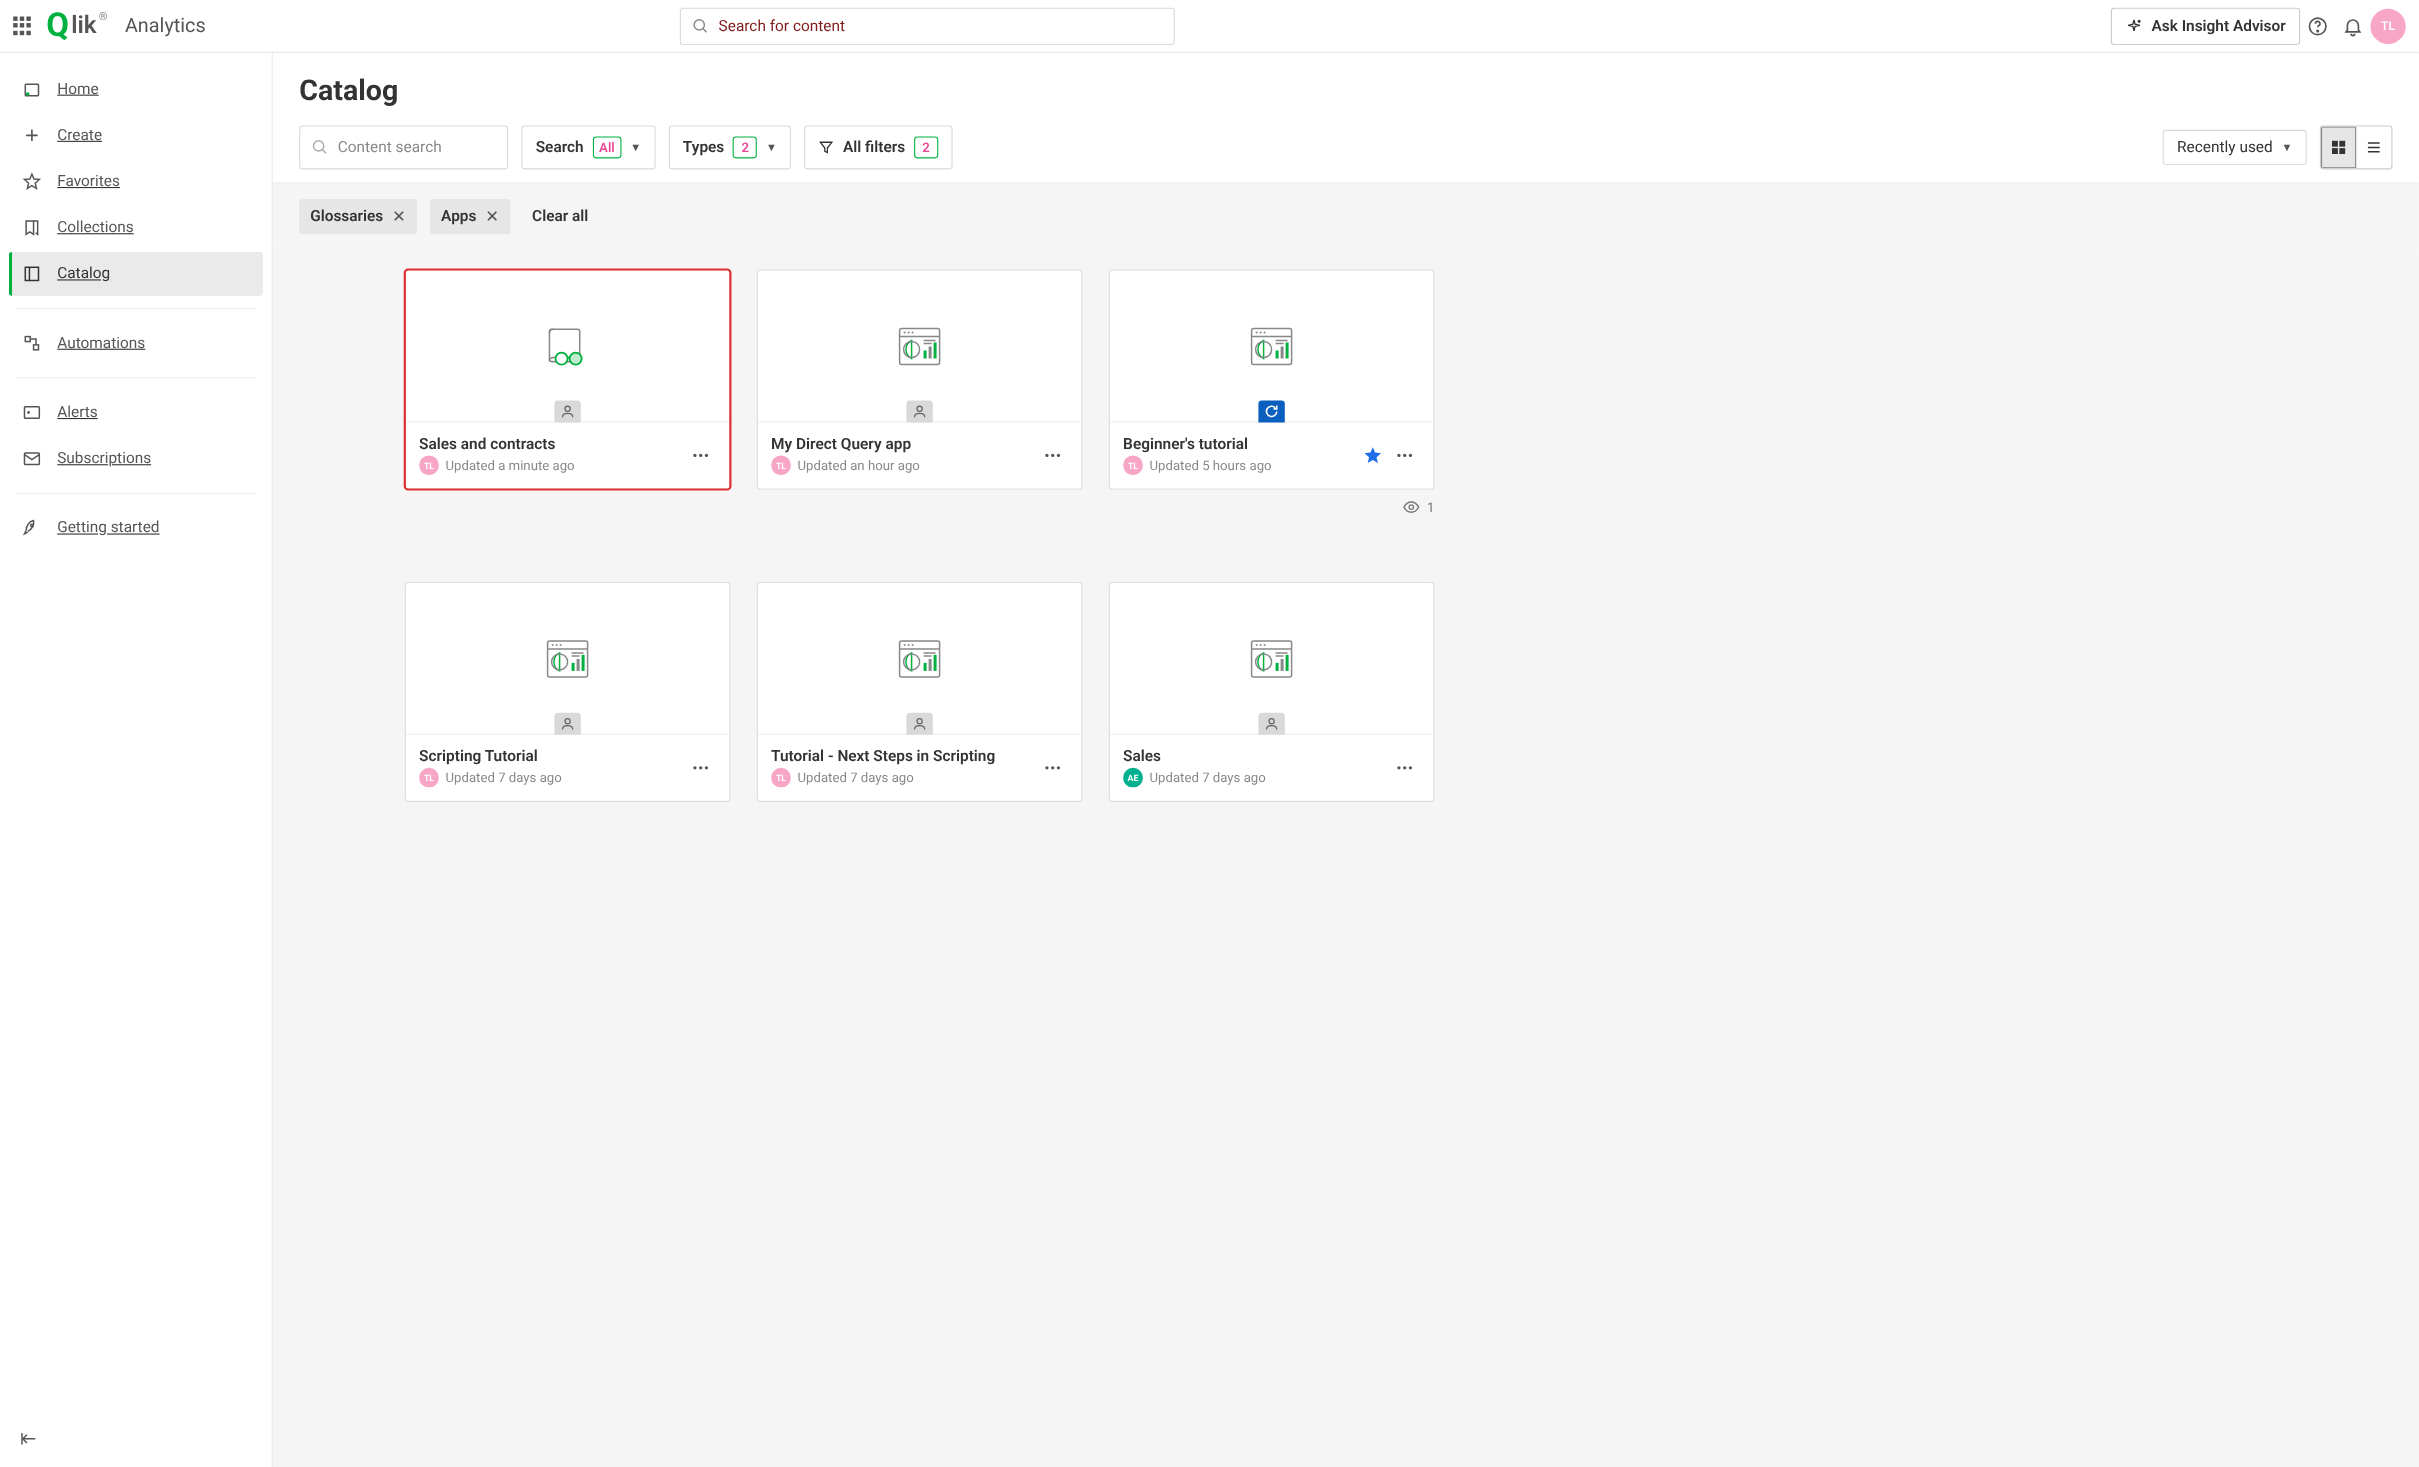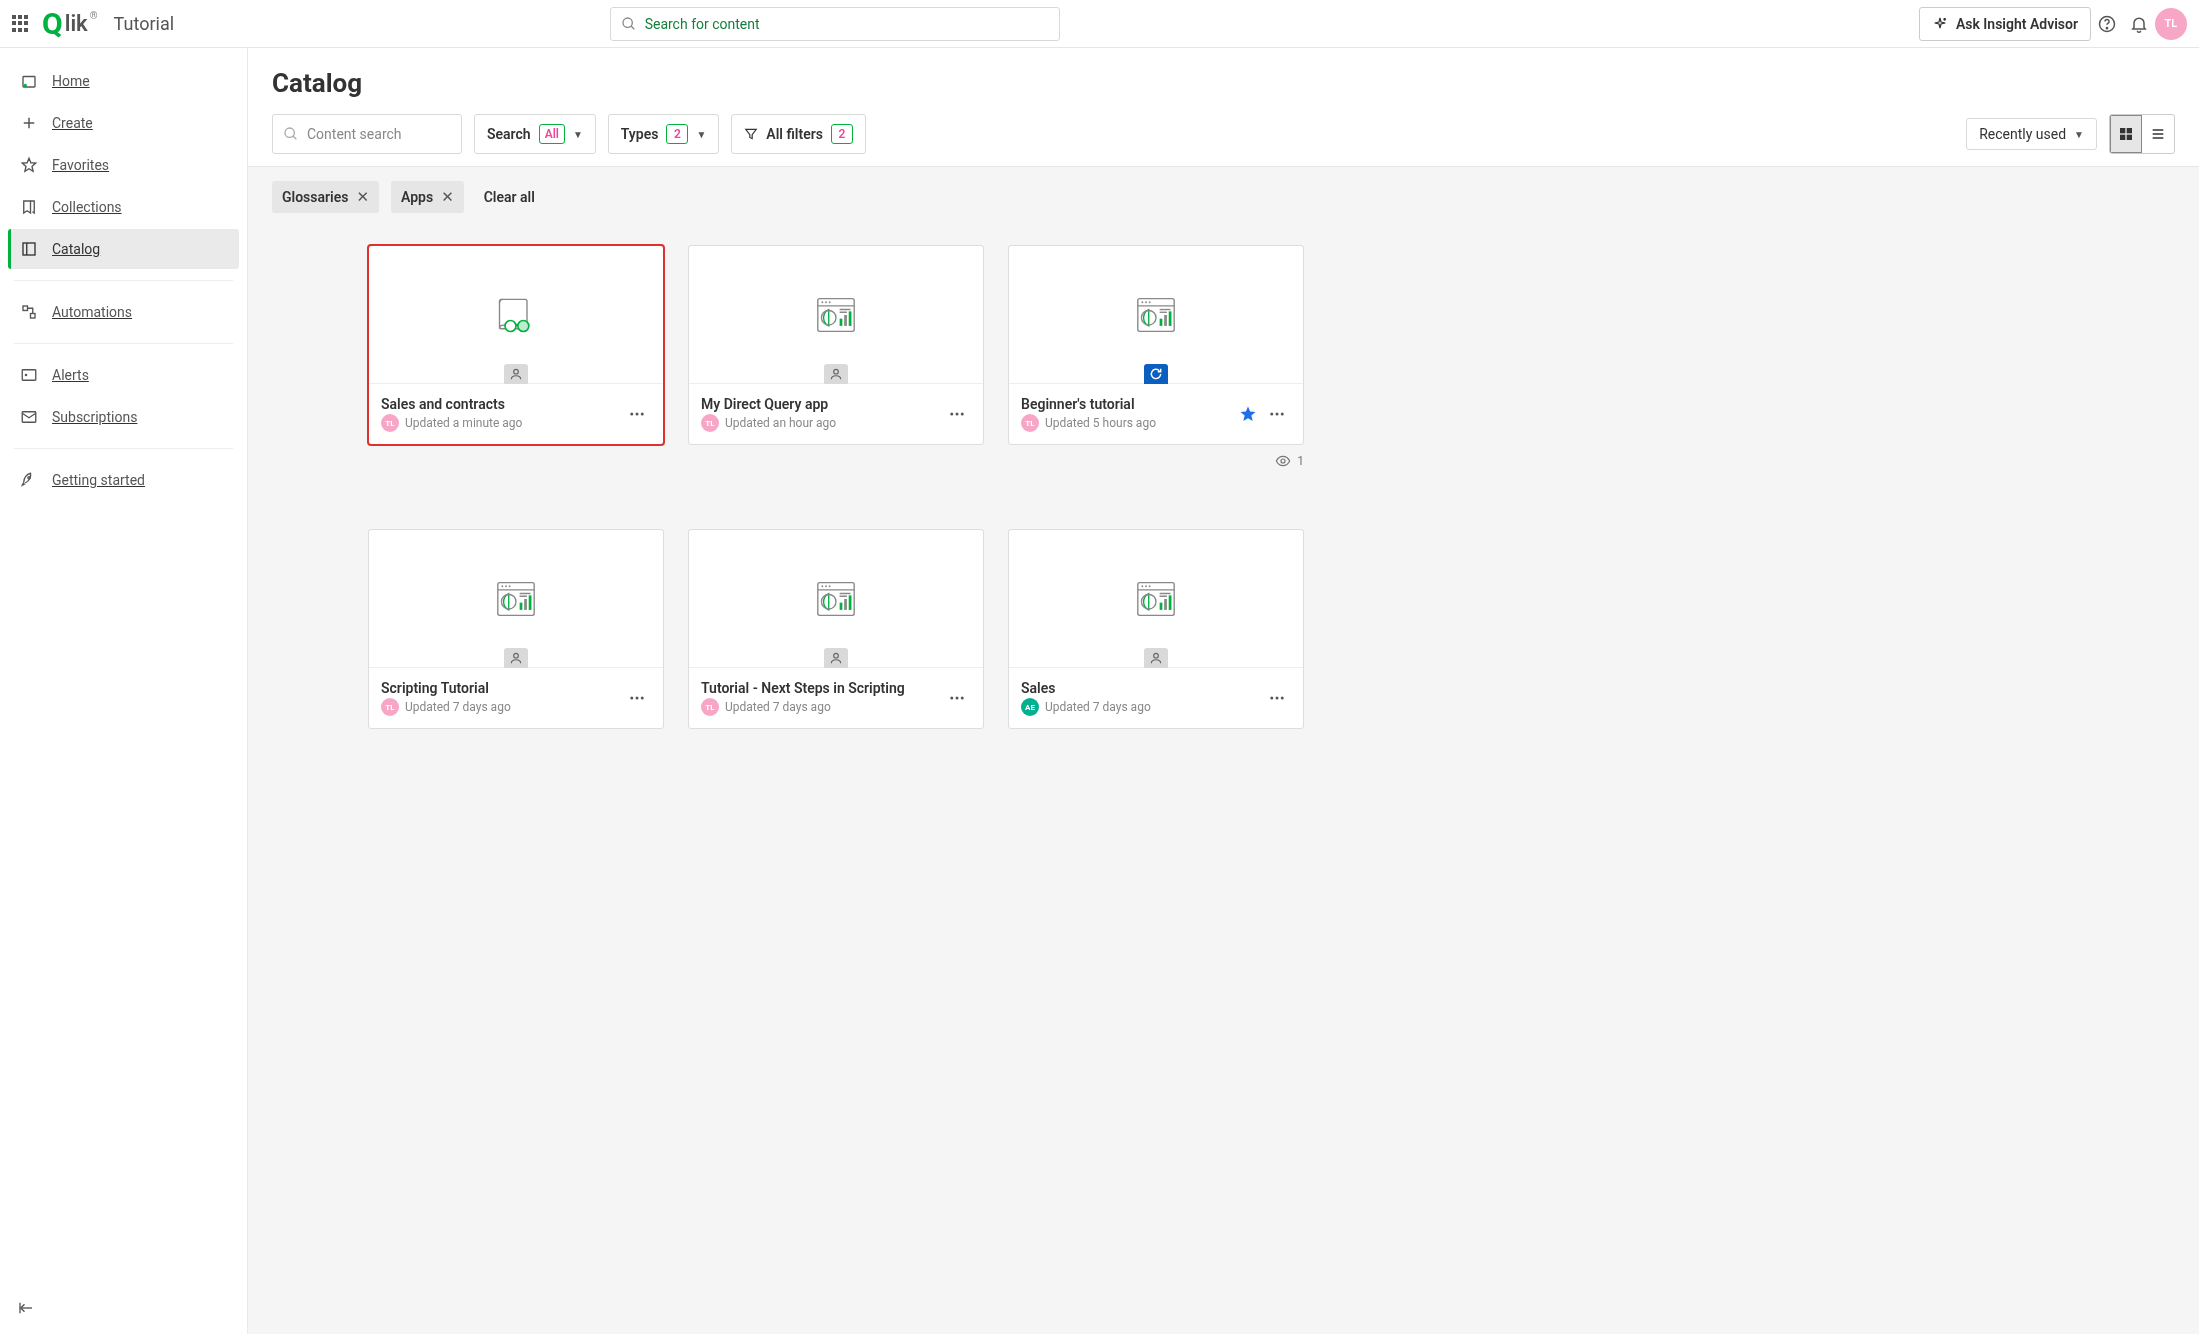--- a/index.html
+++ b/index.html
@@ -29,21 +29,21 @@
   .searchbox {
     flex: 0 0 450px;
     margin-left: auto;
     margin-right: auto;
     display: flex;
     align-items: center;
     border: 1px solid #d9d9d9;
     border-radius: 3px;
     height: 34px;
     padding: 0 10px;
-    color:#15803d;
+    color:#7f1d1d;
     gap:8px;
   }
   .searchbox .icon { width:16px; height:16px; color:#888; }
   .topbar-right { display:flex; align-items:center; gap:0; margin-left:auto; }
   .ask-btn {
     display:flex; align-items:center; gap:8px;
     border:1px solid #ccc; border-radius:3px;
     height:34px; padding:0 12px; font-weight:600; color:#333;
     cursor:pointer;
   }
@@ -205,21 +205,21 @@
       <span></span>
       <span></span>
       <span></span>
       <span></span>
   </div>
   <div class="logo">
     <span class="q">Q</span>
       <span>lik</span>
       <span class="reg">®</span>
   </div>
-  <div class="analytics-label">Tutorial</div>
+  <div class="analytics-label">Analytics</div>
 
   <div class="searchbox">
     <svg class="icon" viewBox="0 0 24 24" fill="none" stroke="#888" stroke-width="2">
         <circle cx="10" cy="10" r="7"></circle>
         <line x1="20" y1="20" x2="15" y2="15"></line>
       </svg>
     <span>Search for content</span>
   </div>
 
   <div class="topbar-right">

